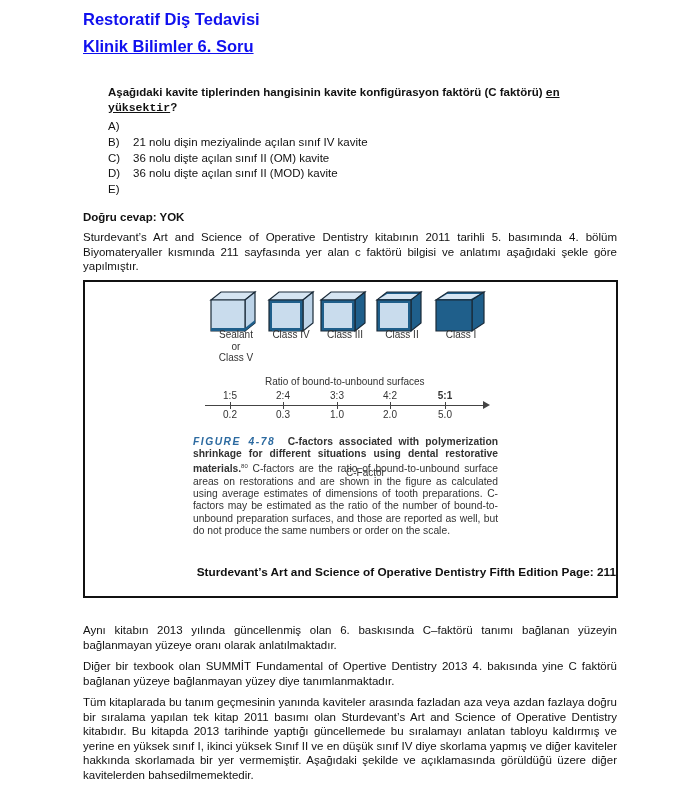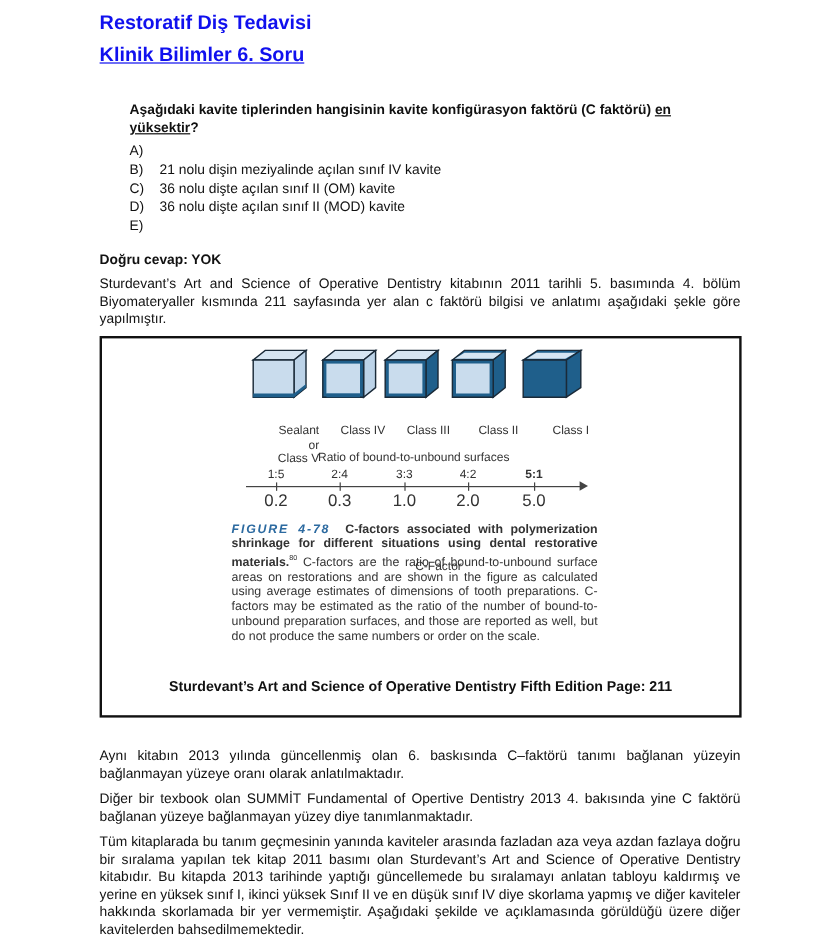--- a/index.html
+++ b/index.html
@@ -1,45 +1,45 @@
 <!DOCTYPE html>
 <html><head>
 <meta charset="utf-8">
 <style>
   html, body { margin: 0; padding: 0; background: #ffffff; }
   body { width: 700px; height: 788px; position: relative; overflow: hidden;
          font-family: "Liberation Sans", sans-serif; color: #111; }
   .title1 { position: absolute; left: 83px; top: 10px; font-size: 16.5px; font-weight: bold; color: #1010ee; }
   .title2 { position: absolute; left: 83px; top: 37px; font-size: 16.5px; font-weight: bold; color: #1010ee; text-decoration: underline; }
   .question { position: absolute; left: 108px; top: 85px; width: 500px; font-size: 11.5px; font-weight: bold; line-height: 15px; }
-  .question u { text-decoration: underline; }
+  .question u { text-decoration: underline; font-family: Liberation Mono, monospace; }
   .options { position: absolute; left: 108px; top: 119px; font-size: 11.5px; line-height: 15.8px; }
   .opt { display: flex; }
   .opt .l { width: 25px; }
   .answer { position: absolute; left: 83px; top: 211px; font-size: 11.5px; font-weight: bold; }
   .para { position: absolute; left: 83px; width: 534px; font-size: 11.5px; line-height: 14.6px; text-align: justify; }
   .p1 { top: 230px; }
   .p2 { top: 623px; }
   .p3 { top: 659px; }
   .p4 { top: 695px; }
   .figbox { position: absolute; left: 83px; top: 280px; width: 531px; height: 314px; border: 2px solid #111; }
   .cube { position: absolute; top: 8px; }
-  .clabel { position: absolute; top: 72px; font-size: 10px; color: #333; text-align: right; width: 60px; line-height: 11.5px; }
+  .clabel { position: absolute; top: 47px; font-size: 10px; color: #333; text-align: center; width: 60px; line-height: 11.5px; }
   .axis-title { position: absolute; left: 180px; top: 94px; font-size: 10px; color: #333; }
   .tick-top { position: absolute; top: 108px; font-size: 10px; color: #333; width: 30px; text-align: center; }
-  .tick-bot { position: absolute; top: 127px; font-size: 14px; color: #333; width: 30px; text-align: center; }
+  .tick-bot { position: absolute; top: 127px; font-size: 10px; color: #333; width: 30px; text-align: center; }
   .axis-line { position: absolute; left: 120px; top: 123px; width: 280px; height: 1px; background: #444; }
   .axis-arrow { position: absolute; left: 398px; top: 119px; width: 0; height: 0; border-left: 7px solid #444; border-top: 4px solid transparent; border-bottom: 4px solid transparent; }
   .tick { position: absolute; top: 120px; width: 1px; height: 7px; background: #444; }
   .cfactor { position: absolute; left: 261px; top: 141px; font-size: 10px; color: #333; margin-top: 44px; }
   .caption { position: absolute; left: 108px; top: 154px; width: 305px; font-size: 10.3px; line-height: 12.2px; color: #333; text-align: justify; }
   .caption .fig { color: #2c6aa0; font-weight: bold; letter-spacing: 1.5px; font-style: italic; }
   .caption .bold { font-weight: bold; color: #333; }
   .caption sup { font-size: 6px; }
-  .source { position: absolute; left: 0; top: 283px; width: 531px; text-align: center; font-size: 11.8px; font-weight: bold; line-height: 14px; color: #111; }
+  .source { position: absolute; left: 0; top: 283px; width: 531px; text-align: right; font-size: 11.8px; font-weight: bold; line-height: 14px; color: #111; }
 </style>
 </head>
 <body>
 
 <div class="title1">Restoratif Diş Tedavisi</div>
 <div class="title2">Klinik Bilimler 6. Soru</div>
 
 <div class="question"><span>Aşağıdaki kavite tiplerinden hangisinin kavite konfigürasyon faktörü (C faktörü) </span><u>en</u><br><u>yüksektir</u><span>?</span></div>
 
 <div class="options">

